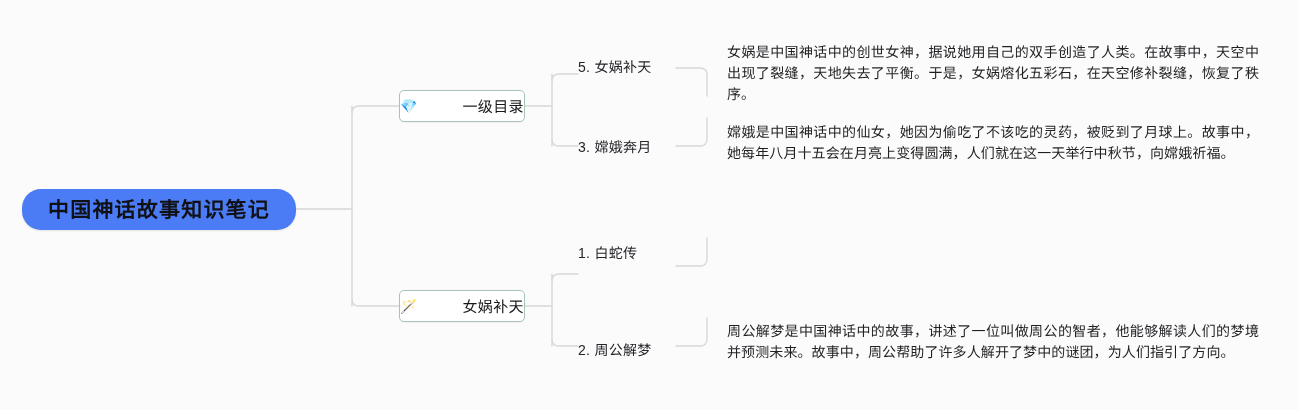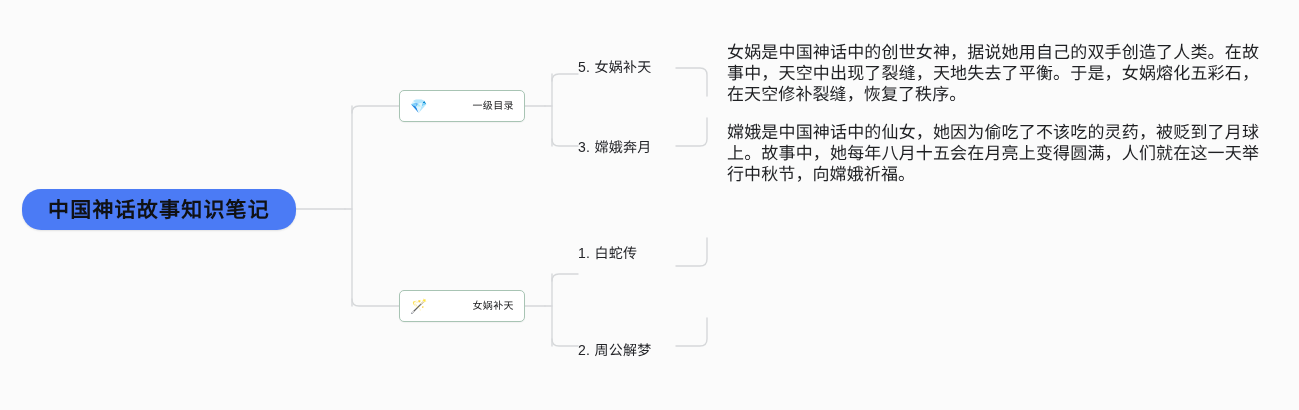--- a/index.html
+++ b/index.html
@@ -74,21 +74,21 @@
     gap: 5px;
     box-shadow: 0 1px 1px rgba(0,0,0,0.04);
   }
   .branch-node .branch-icon {
     font-size: 14px;
     line-height: 1;
     display: inline-flex;
     align-items: center;
   }
   .branch-node .branch-label {
-    font-size: 10px;
+    font-size: 15px;
     color: #17181a;
     line-height: 1;
     white-space: nowrap;
     letter-spacing: 0.4px;
     margin-left: 40px;
   }
   #branch-0 { left: 399px; top: 90px; }
   #branch-1 { left: 399px; top: 290px; }
 
   
@@ -110,21 +110,21 @@
   #leaf-2 { left: 578px; top: 243px; }
   #leaf-3 { left: 578px; top: 337px; align-items: flex-end; }
 
   
   .desc-node {
     position: absolute;
     width: 532px;
     box-sizing: border-box;
   }
   .desc-node .desc-text {
-    font-size: 17px;
+    font-size: 14px;
     line-height: 21px;
     color: #1f2023;
     text-align: justify;
     letter-spacing: 0.1px;
     display: block;
   }
   #desc-0 { left: 727px; top: 42px; }
   #desc-1 { left: 727px; top: 122px; }
   #desc-2 { left: 727px; top: 241px; }
   #desc-3 { left: 727px; top: 321px; }
@@ -189,14 +189,17 @@
   <div class="leaf-node" id="leaf-3">
     <span class="leaf-label">2. 周公解梦</span>
   </div>
 
   <div class="desc-node" id="desc-0">
     <span class="desc-text">女娲是中国神话中的创世女神，据说她用自己的双手创造了人类。在故事中，天空中出现了裂缝，天地失去了平衡。于是，女娲熔化五彩石，在天空修补裂缝，恢复了秩序。</span>
   </div>
   <div class="desc-node" id="desc-1">
     <span class="desc-text">嫦娥是中国神话中的仙女，她因为偷吃了不该吃的灵药，被贬到了月球上。故事中，她每年八月十五会在月亮上变得圆满，人们就在这一天举行中秋节，向嫦娥祈福。</span>
   </div>
+  <div class="desc-node" id="desc-3">
+    <span class="desc-text">周公解梦是中国神话中的故事，讲述了一位叫做周公的智者，他能够解读人们的梦境并预测未来。故事中，周公帮助了许多人解开了梦中的谜团，为人们指引了方向。</span>
+  </div>
 
 </div>
 
 </body></html>

